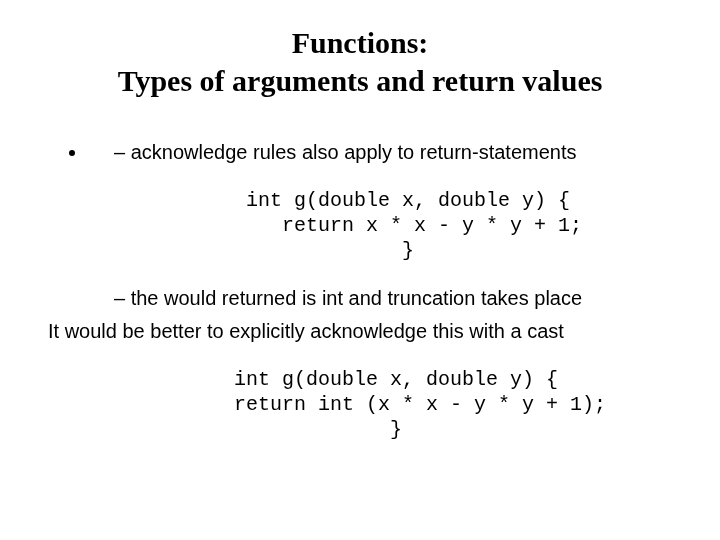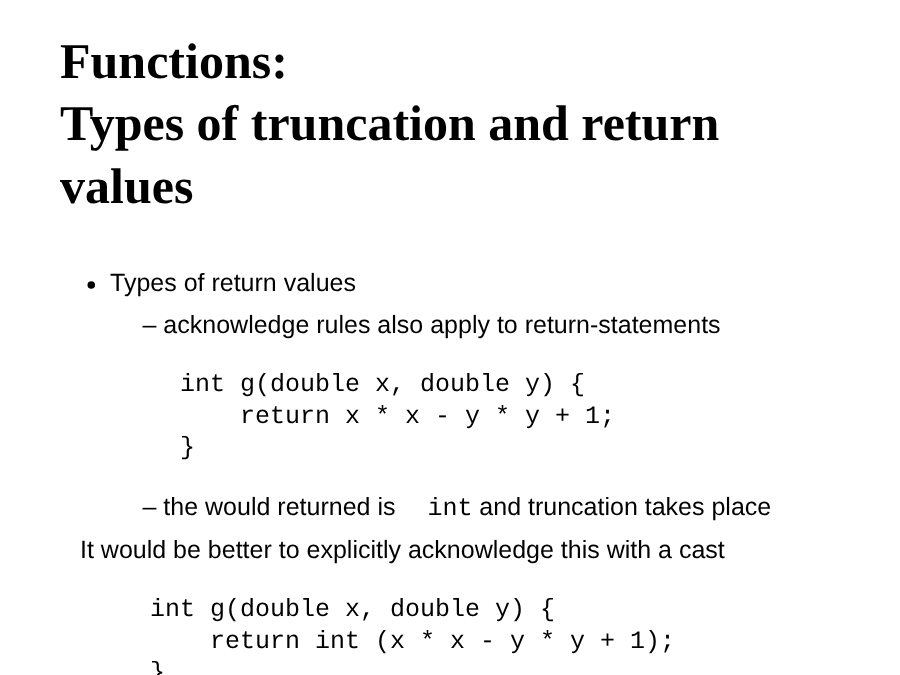--- a/index.html
+++ b/index.html
@@ -11,22 +11,23 @@
     font-family: "Times New Roman", Times, serif;
     color: #000;
   }
   .slide {
     box-sizing: border-box;
     width: 720px;
     height: 540px;
     padding: 18px 48px 20px 48px;
   }
   .title {
+    text-align: center;
     font-weight: bold;
-    font-size: 40px;
+    font-size: 30px;
     line-height: 1.25;
     margin: 6px 0 40px 0;
   }
   .body {
     font-family: Arial, Helvetica, sans-serif;
     font-size: 20px;
     line-height: 1.35;
   }
   ul.lvl1 {
     list-style: disc;
@@ -43,49 +44,48 @@
   }
   ul.lvl2 > li {
     margin-top: 2px;
   }
   .code {
     font-family: "Courier New", Courier, monospace;
     font-size: 20px;
     white-space: pre;
     margin: 22px 0 22px 96px;
     line-height: 1.25;
+    text-align: center;
   }
   .code2 {
     margin-left: 72px;
   }
   .mono {
-    font-family: Liberation Mono, monospace;
-    margin-left: 20px;
+    font-family: Liberation Sans, sans-serif;
   }
   .para {
-    margin: 6px 0 0 16px;
+    margin: 6px 0 0 0;
   }
   .sub-after {
     margin-top: 4px;
   }
 </style>
 </head>
 <body>
 
 <div class="slide">
 
   <div class="title">
     <span>Functions:</span><br>
-    <span>Types of truncation and return values</span>
+    <span>Types of arguments and return values</span>
   </div>
 
   <div class="body">
     <ul class="lvl1">
       <li>
-        <span>Types of return values</span>
         <ul class="lvl2">
           <li><span>acknowledge rules also apply to return-statements</span></li>
         </ul>
       </li>
     </ul>
 
     <div class="code">int g(double x, double y) {
     return x * x - y * y + 1;
 }</div>
 

